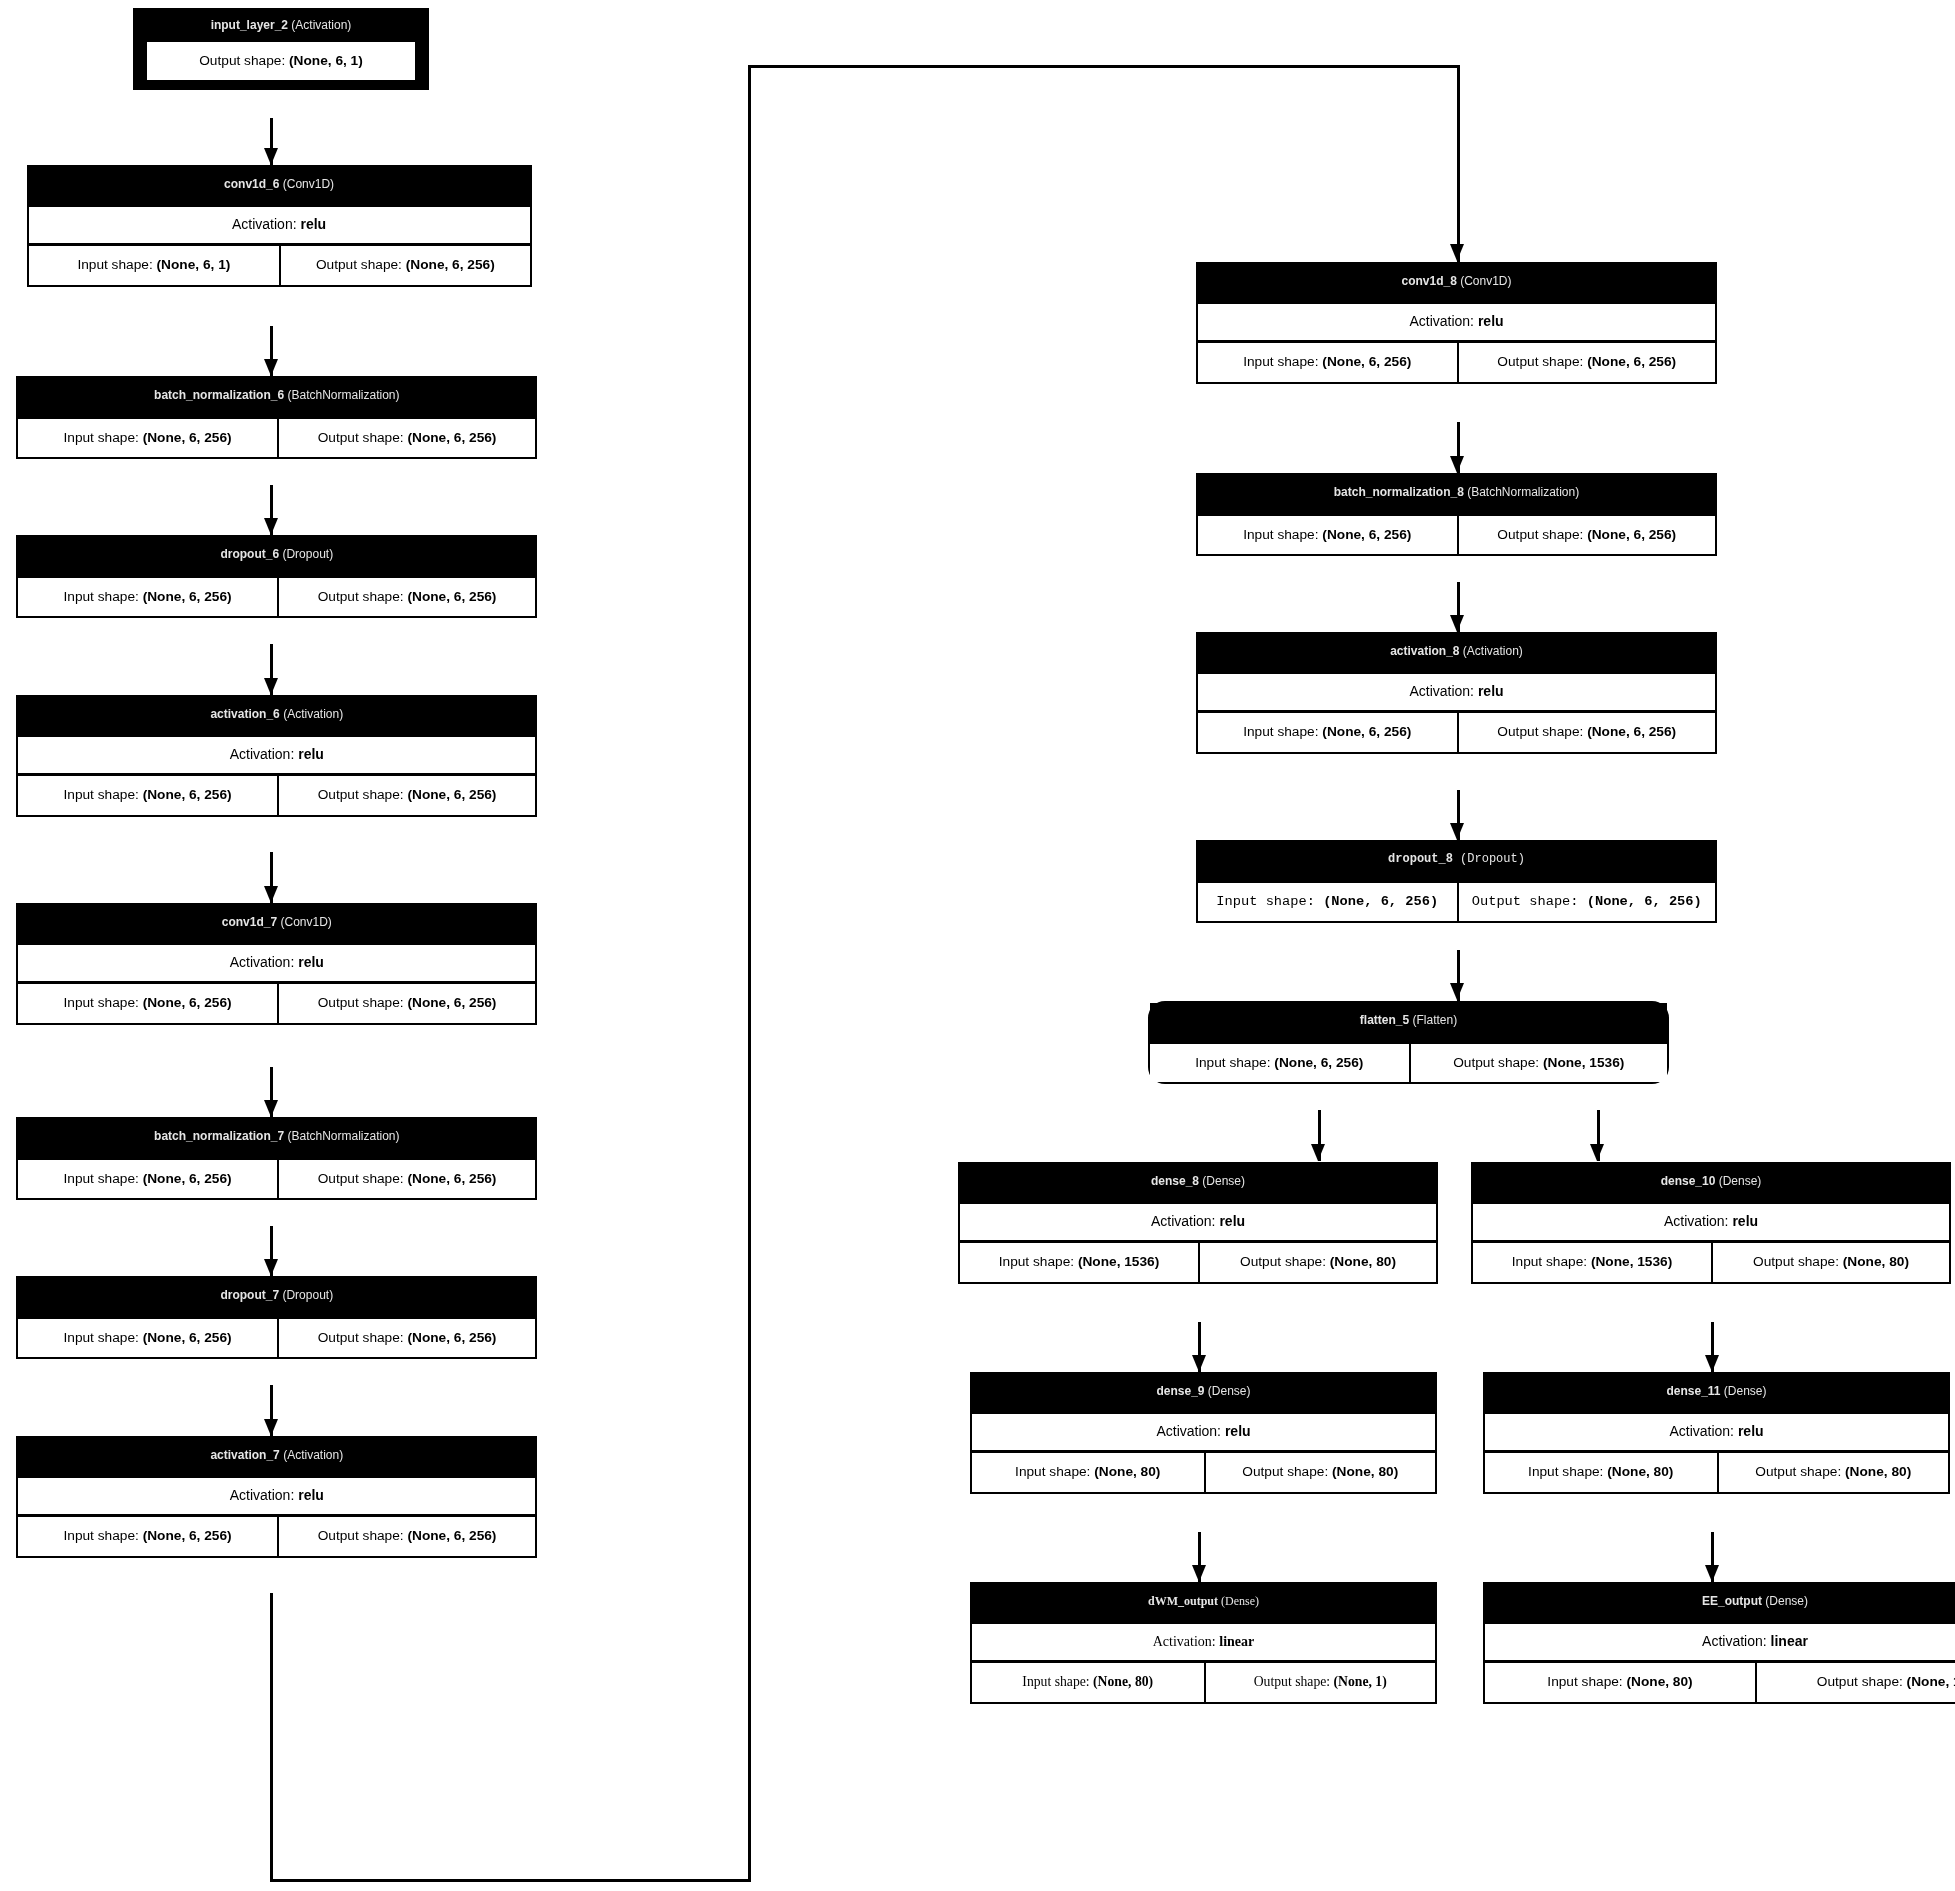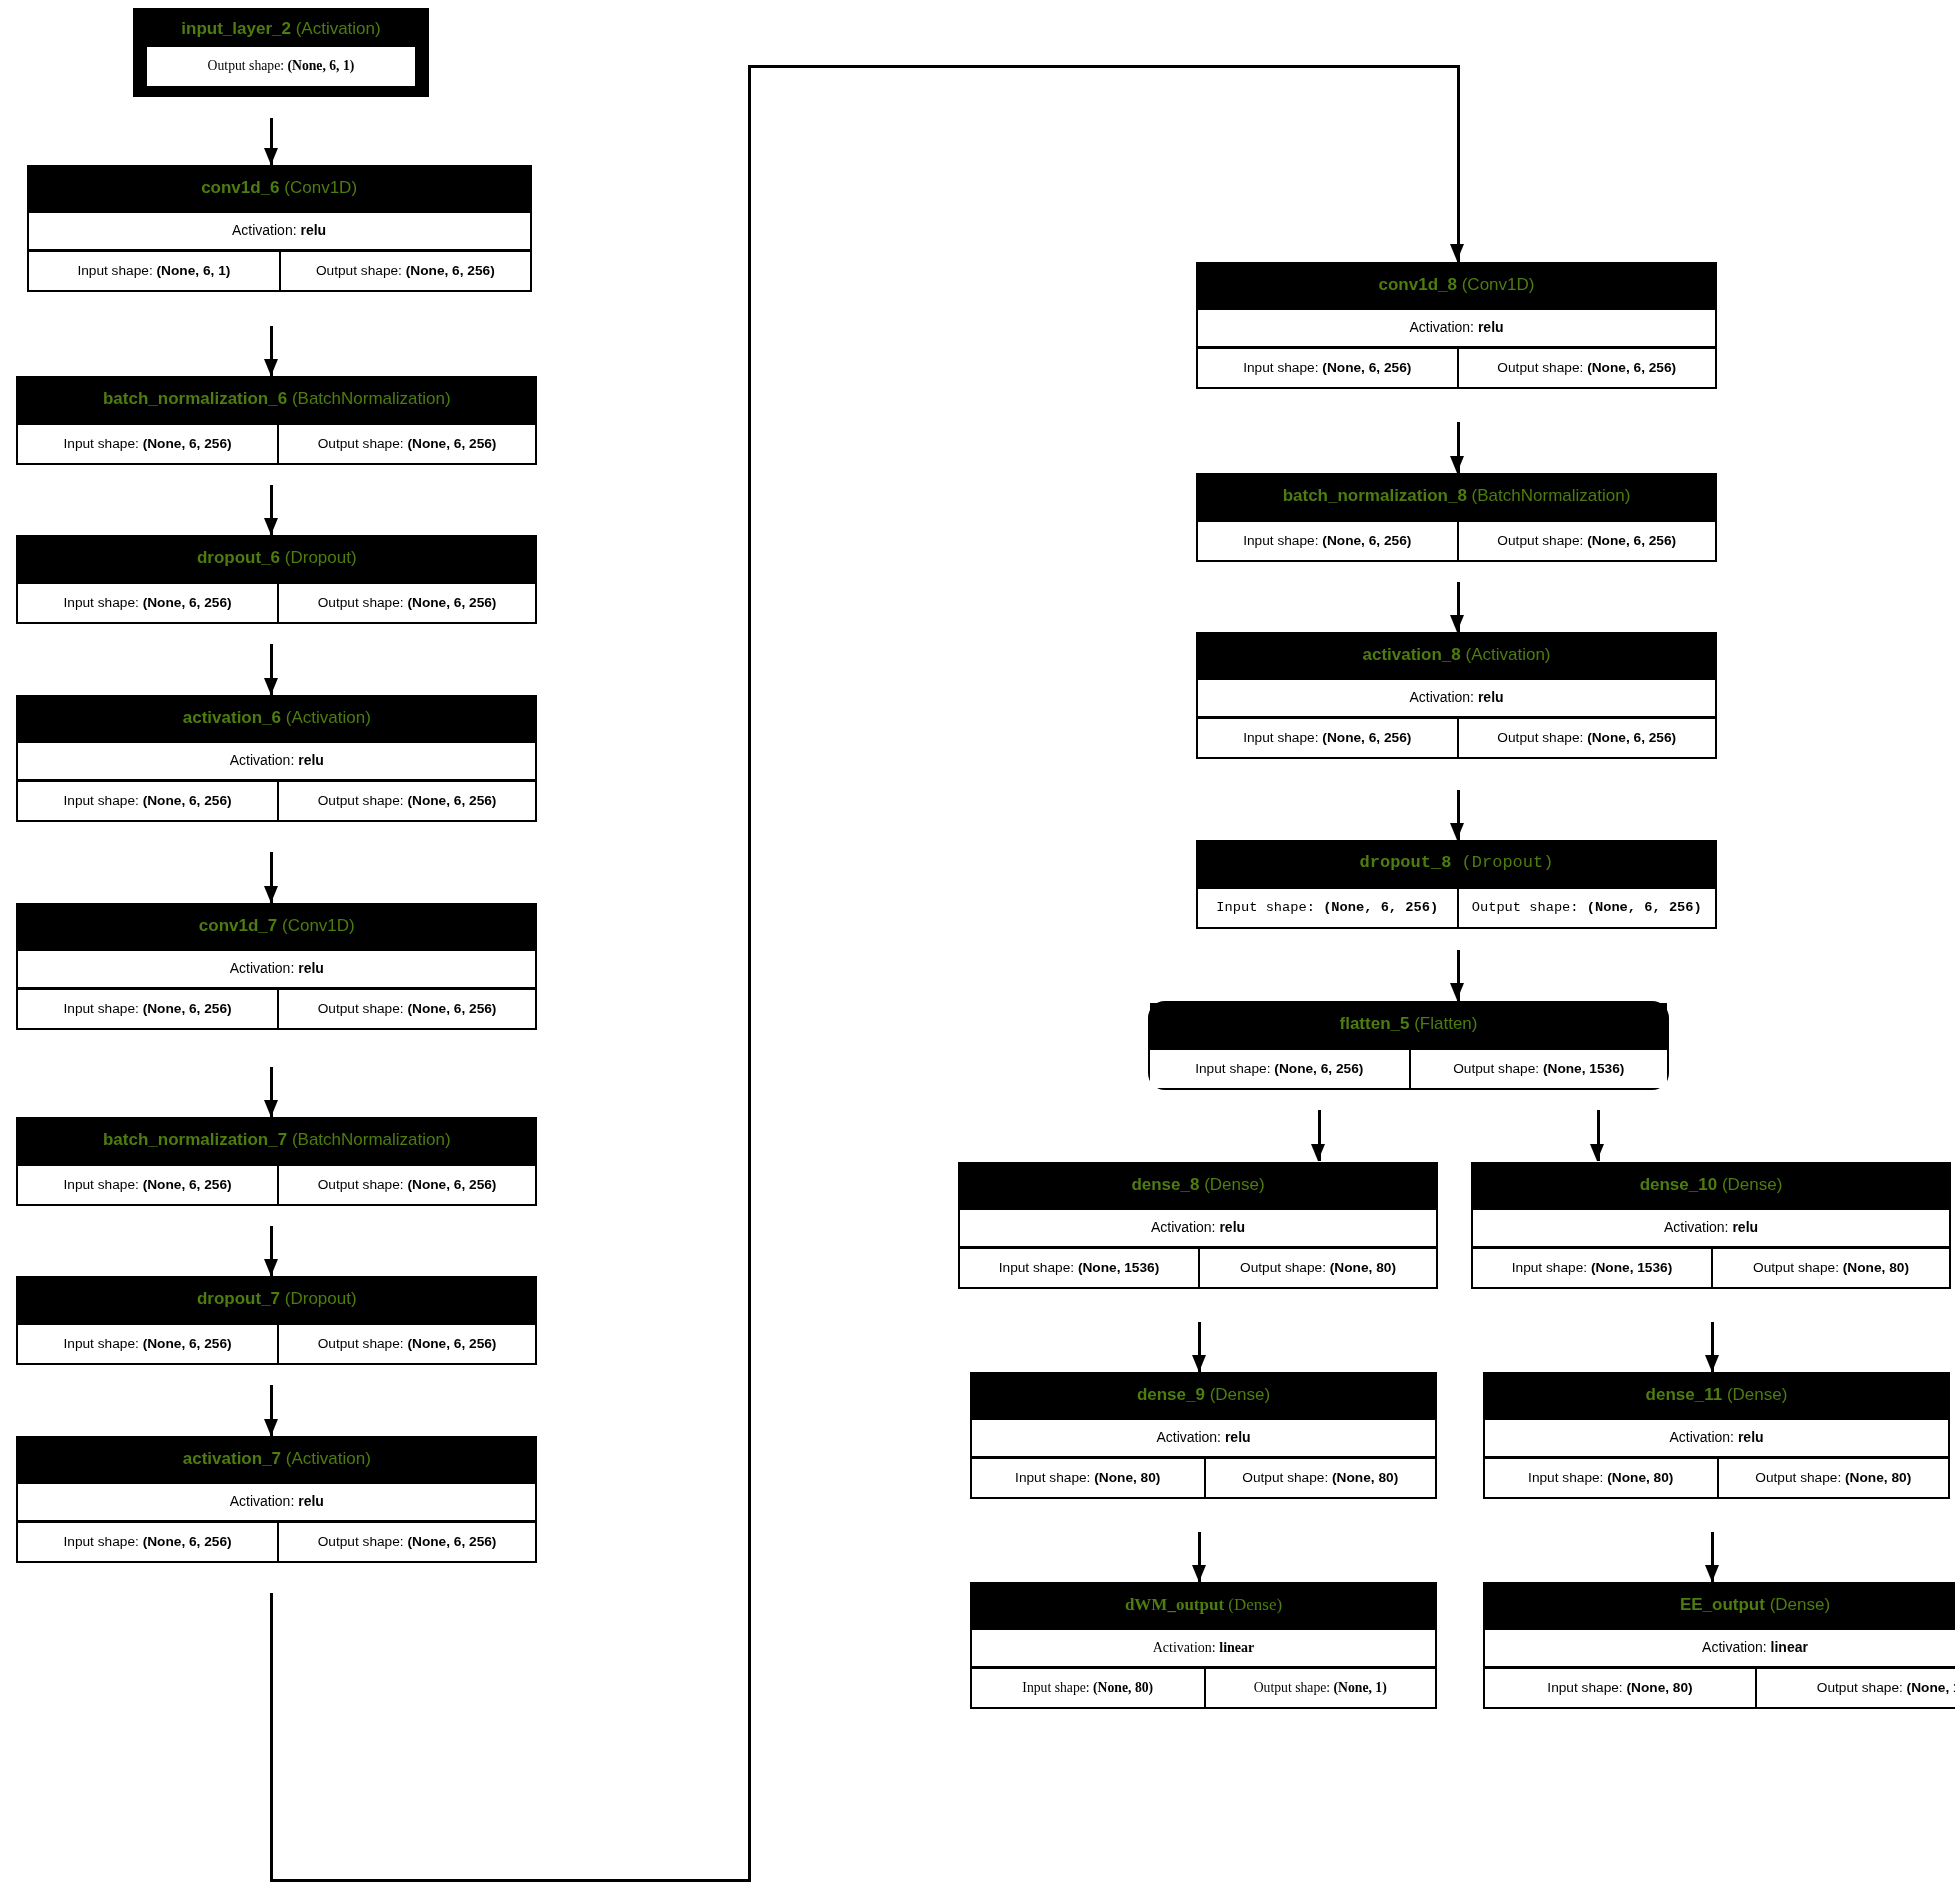--- a/index.html
+++ b/index.html
@@ -2,22 +2,22 @@
 <html style="font-size:6.9px"><head>
 <meta charset="utf-8">
 <style>
   html,body{margin:0;padding:0;background:#ffffff;}
   body{font-family:"Liberation Sans", sans-serif;}
   #canvas{position:relative;width:1955px;height:1892px;background:#fff;overflow:hidden;}
 
   
   .node{position:absolute;box-sizing:border-box;border:2.6px solid #000;background:#fff;}
   .node .title{
-      background:#000;color:#4d7c0f;text-align:center;
-      font-size:17px;line-height:1.15;
+      background:#000;color:#e5e5e5;text-align:center;
+      font-size:12px;line-height:1.15;
       padding:11px 5.1px 13px 5.1px;
       white-space:nowrap;
       display:flex;align-items:center;justify-content:center;
   }
   .node .title b{font-weight:bold;}
   .node .title i{font-style:normal;font-weight:normal;}
   .node .act{
       border-top:2.6px solid #000;
       background:#fff;color:#000;text-align:center;
       font-size:14px;line-height:1.1;
@@ -33,21 +33,21 @@
       box-sizing:border-box;
   }
   .node .shapes .cell + .cell{border-left:2.6px solid #000;}
   .node .shapes .cell b{font-weight:bold;}
 
   
   .node.inputnode{background:#000;border:2.6px solid #000;}
   .node.inputnode .title{padding:9.4px 5.1px 7.7px 5.1px;}
   .node.inputnode .onlyshape{
       margin:0 11px 7.7px 11px;background:#fff;border:1.7px solid #000;
-      text-align:center;font-size:13.7px;padding:11px 3.4px 12px 3.4px;white-space:nowrap;font-family:Liberation Serif, serif;
+      text-align:center;font-size:13.7px;padding:11px 3.4px 12px 3.4px;white-space:nowrap;
   }
 
   
   .edge{position:absolute;background:#000;}
   .vline{width:2.6px;}
   .hline{height:2.6px;}
   .arrow{
       position:absolute;width:0;height:0;
       border-left:7.7px solid transparent;
       border-right:7.7px solid transparent;

